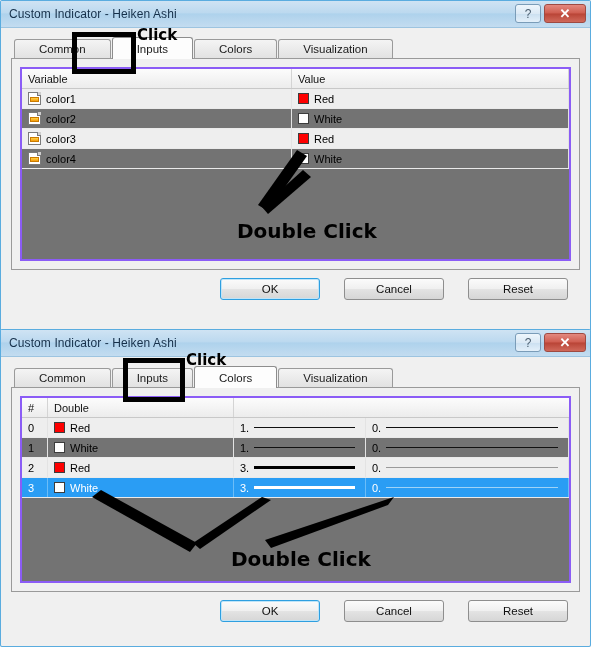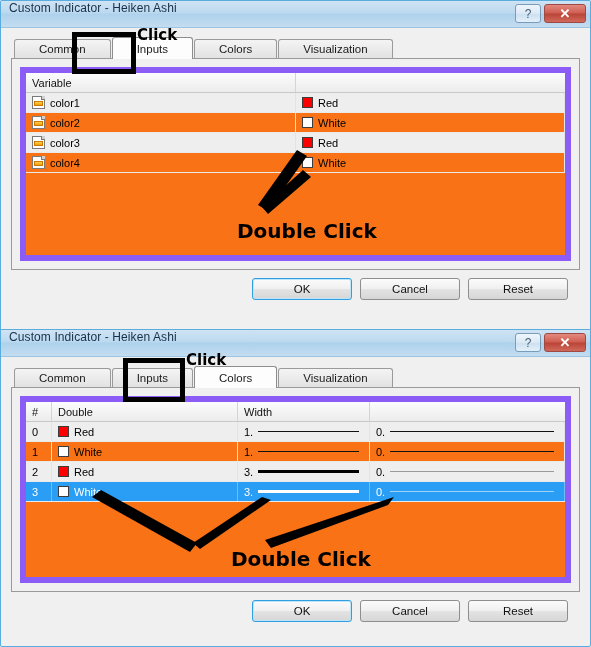--- a/index.html
+++ b/index.html
@@ -25,21 +25,21 @@
   }
   #win-inputs { top: 0; height: 334px; }
   #win-colors { top: 329px; height: 318px; }
 
   .titlebar {
     height: 27px;
     background: linear-gradient(to bottom,#cfe3f3 0%, #bcd9ef 45%, #aed2ec 50%, #c3dcf0 100%);
     border-bottom: 1px solid #9dc4e0;
     position: relative;
     display: flex;
-    align-items: flex-start;
+    align-items: center;
     padding-left: 8px;
   }
   .titlebar .title {
     font-size: 12px;
     color: #16304a;
     letter-spacing: .1px;
     white-space: nowrap;
   }
   .tb-buttons {
     position: absolute; right: 4px; top: 3px;
@@ -99,22 +99,22 @@
     border: 1px solid #9a9a9a;
     background: #f0f0f0;
     position: relative;
     z-index: 2;
   }
   #win-inputs .panel { height: 212px; padding: 8px; }
   #win-colors .panel { height: 205px; padding: 8px; }
 
   
   .grid {
-    background: #f97316;
-    border: 6px solid #8b5cf6;
+    background: #737373;
+    border: 2px solid #8b5cf6;
     height: 100%;
     overflow: hidden;
     position: relative;
   }
   .grid-head {
     display: flex;
     height: 20px;
     background: linear-gradient(to bottom,#fcfcfc,#ececec);
     border-bottom: 1px solid #c8c8c8;
     font-size: 11px;
@@ -188,21 +188,21 @@
   .swatch.white { background: #fff; }
   .swatch.red { background: #fe0000; }
 
   .num-prefix { margin-right: 5px; }
   .line-sample { flex: 1; margin-right: 10px; }
   .line-sample i { display: block; width: 100%; }
 
   
   .buttons {
     display: flex; justify-content: flex-end;
-    gap: 8px;
+    gap: 24px;
     padding: 8px 12px 8px 0;
   }
   .btn {
     width: 100px; height: 22px;
     font-size: 11.5px;
     display: flex; align-items: center; justify-content: center;
     border: 1px solid #8e8e8e;
     border-radius: 3px;
     background: linear-gradient(to bottom,#fbfbfb 0%,#f0f0f0 48%,#e3e3e3 52%,#d6d6d6 100%);
     color: #101010;
@@ -260,20 +260,21 @@
       <div class="tab active">Inputs</div>
       <div class="tab">Colors</div>
       <div class="tab">Visualization</div>
     </div>
 
     <div class="panel">
       <div class="grid">
 
         <div class="grid-head">
           <div class="cell c-var">Variable</div>
+          <div class="cell c-val">Value</div>
         </div>
 
         <div class="grid-row alt">
           <div class="cell c-var">
             <span class="doc-icon">
                 <i class="pg"></i>
                 <i class="fold"></i>
                 <i class="bar"></i>
               </span>
             <span>color1</span>
@@ -361,21 +362,20 @@
       <div class="tab active">Colors</div>
       <div class="tab">Visualization</div>
     </div>
 
     <div class="panel">
       <div class="grid">
 
         <div class="grid-head">
           <div class="cell c-num">#</div>
           <div class="cell c-col">Double</div>
-          <div class="cell c-wid">Width</div>
         </div>
 
         <div class="grid-row alt">
           <div class="cell c-num">0</div>
           <div class="cell c-col">
             <span class="swatch red"></span>
             <span>Red</span>
           </div>
           <div class="cell c-wid">
             <span class="num-prefix">1.</span>

